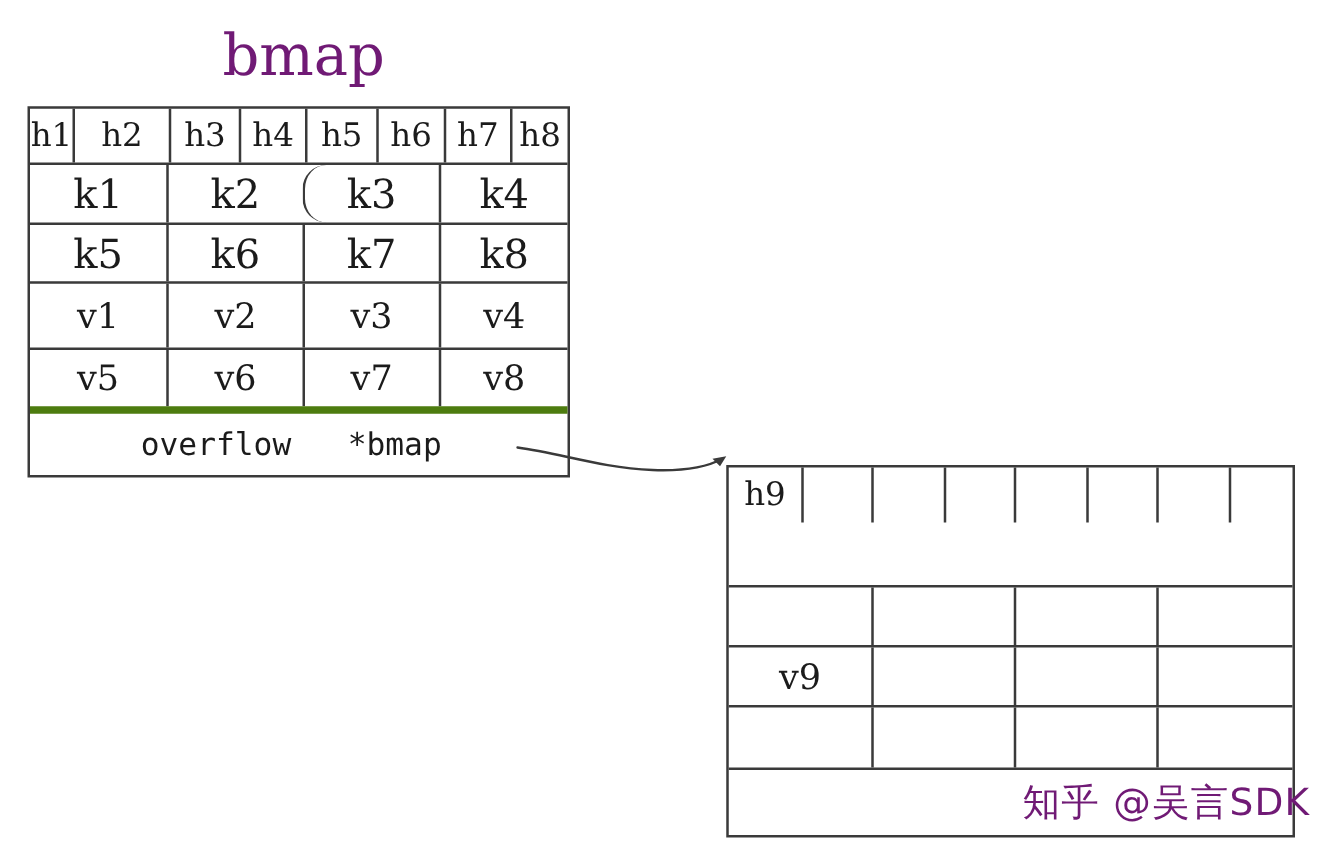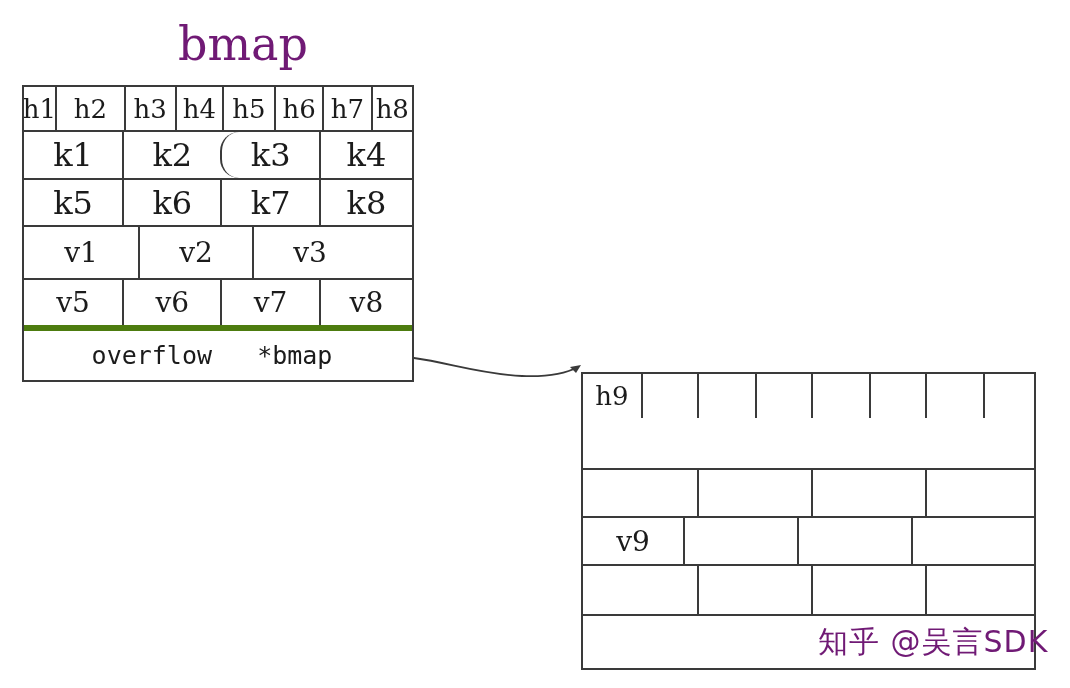--- a/index.html
+++ b/index.html
@@ -47,21 +47,21 @@
     color:#1b1b1b;
     overflow:hidden;
     white-space:nowrap;
   }
   .cell + .cell{border-left:2px solid #3a3a3a;}
   .cell.hc{font-size:26px;}
   .cell.kc{font-size:32px;}
   .cell.vc{font-size:28px;}
 
   
-  #bmap-table{left:22px;top:85px;width:392px;height:297px;}
+  #bmap-table{left:22px;top:85px;width:434px;height:297px;}
   #bmap-overflow-row{
     position:absolute;left:0;right:0;
     border-top:6px solid #4d7c0f;
     box-sizing:border-box;
     display:flex;align-items:center;justify-content:center;
   }
   .overflow-text{
     font-family:"DejaVu Sans Mono", monospace;
     font-size:25px;
     color:#1b1b1b;
@@ -123,20 +123,21 @@
       <div class="cell kc" style="width:114px;">k5</div>
       <div class="cell kc" style="width:114px;">k6</div>
       <div class="cell kc" style="width:114px;">k7</div>
       <div class="cell kc" style="width:108px;">k8</div>
     </div>
 
     <div class="row bt" id="bmap-value-row-0" style="top:138px;height:53px;">
       <div class="cell vc" style="width:114px;">v1</div>
       <div class="cell vc" style="width:114px;">v2</div>
       <div class="cell vc" style="width:114px;">v3</div>
+      <div class="cell vc" style="width:108px;">v4</div>
     </div>
 
     <div class="row bt" id="bmap-value-row-1" style="top:191px;height:47px;justify-content:flex-end;">
       <div class="cell vc" style="width:114px;">v5</div>
       <div class="cell vc" style="width:114px;">v6</div>
       <div class="cell vc" style="width:114px;">v7</div>
       <div class="cell vc" style="width:108px;">v8</div>
     </div>
 
     <div id="bmap-overflow-row" style="top:238px;height:55px;">
@@ -164,21 +165,21 @@
 
 
     <div class="row bt" id="of-key-row-1" style="top:94px;height:48px;">
       <div class="cell kc" style="width:114px;"></div>
       <div class="cell kc" style="width:114px;"></div>
       <div class="cell kc" style="width:114px;"></div>
       <div class="cell kc" style="width:109px;"></div>
     </div>
 
     <div class="row bt" id="of-value-row-0" style="top:142px;height:48px;">
-      <div class="cell vc" style="width:100px;">v9</div>
+      <div class="cell vc" style="width:114px;">v9</div>
       <div class="cell vc" style="width:114px;"></div>
       <div class="cell vc" style="width:114px;"></div>
       <div class="cell vc" style="width:109px;"></div>
     </div>
 
     <div class="row bt" id="of-value-row-1" style="top:190px;height:50px;">
       <div class="cell vc" style="width:114px;"></div>
       <div class="cell vc" style="width:114px;"></div>
       <div class="cell vc" style="width:114px;"></div>
       <div class="cell vc" style="width:109px;"></div>

